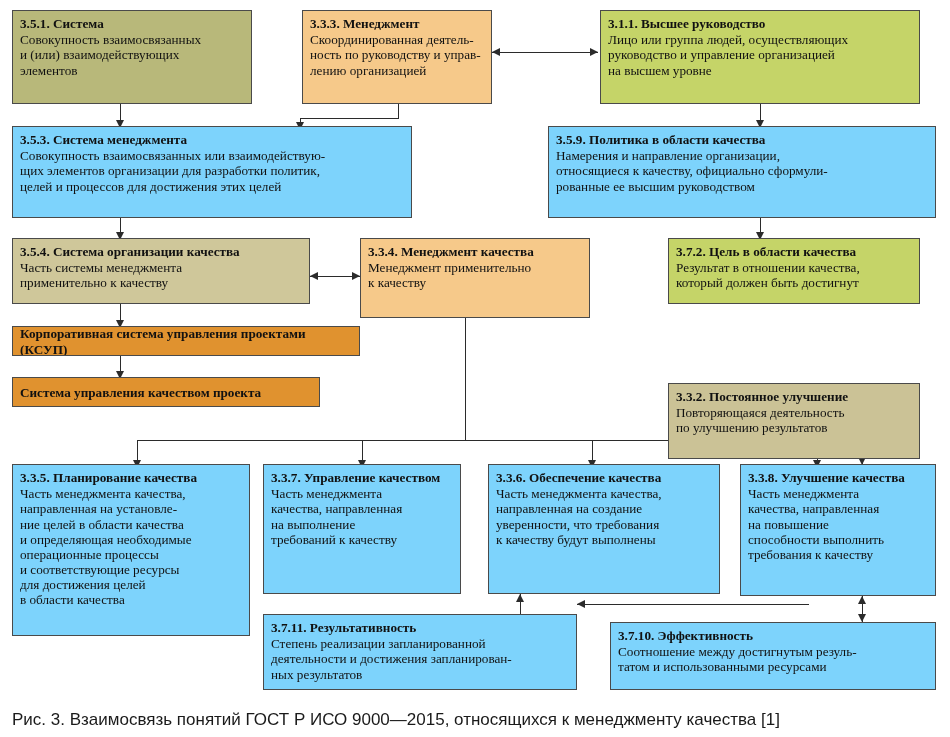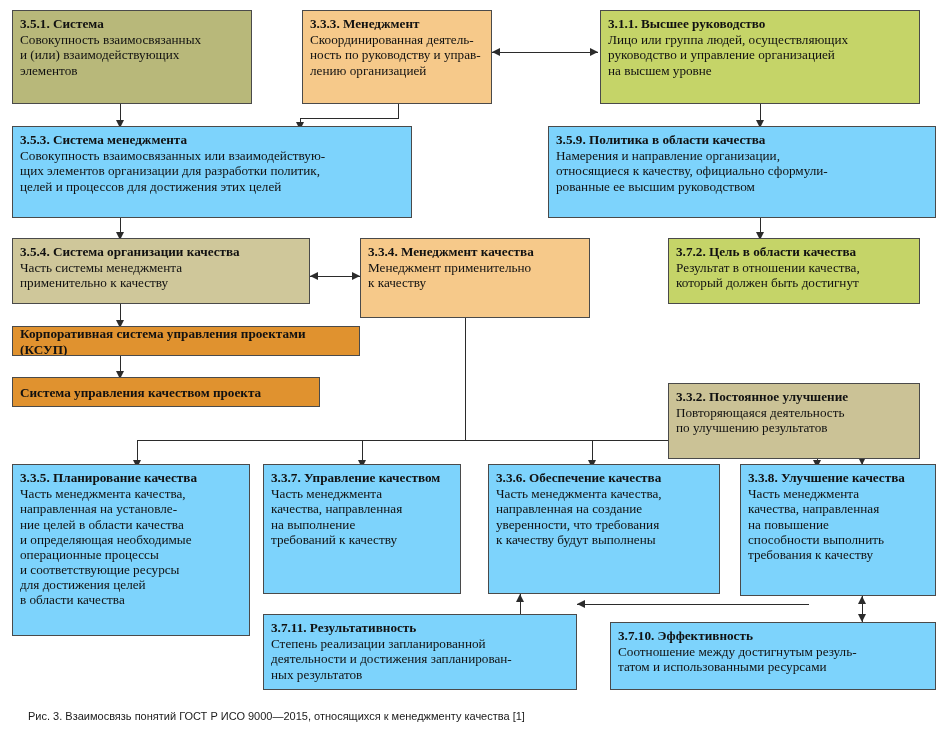--- a/index.html
+++ b/index.html
@@ -82,24 +82,24 @@
     border-right: 4.5px solid transparent;
     border-bottom: 8px solid #2b2b2b;
   }
   .ar-down {
     border-left: 4.5px solid transparent;
     border-right: 4.5px solid transparent;
     border-top: 8px solid #2b2b2b;
   }
   #caption {
     position: absolute;
-    left: 28px;
+    left: 12px;
     top: 710px;
     font-family: "Liberation Sans", sans-serif;
-    font-size: 11px;
+    font-size: 17px;
     color: #1a1a1a;
     white-space: nowrap;
   }
 </style>
 </head>
 <body>
 
 <div id="diagram">
 
   <div class="line hline" style="left:492px; top:52px; width:106px;"></div>

